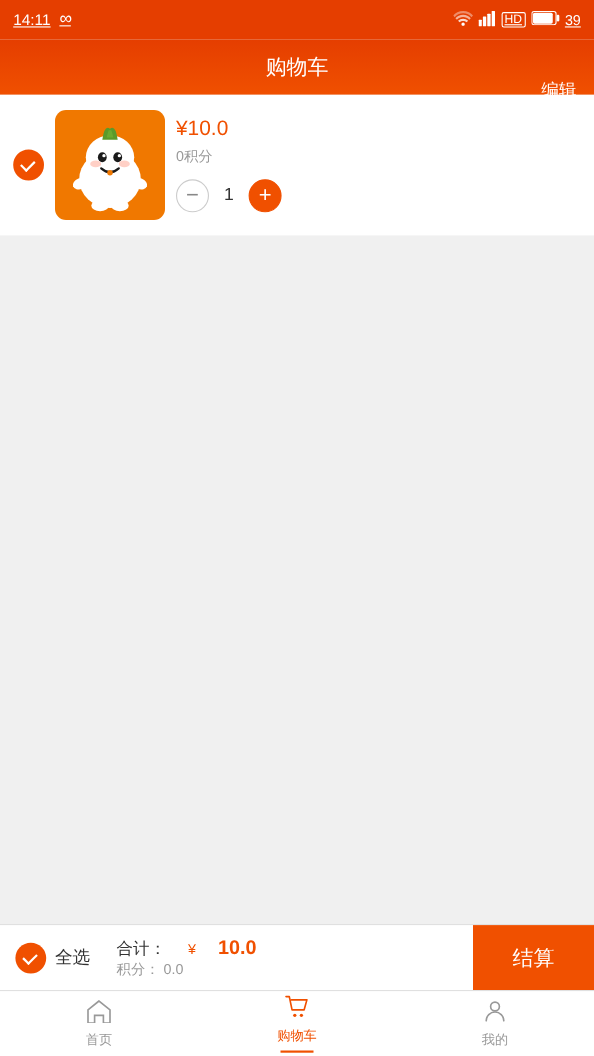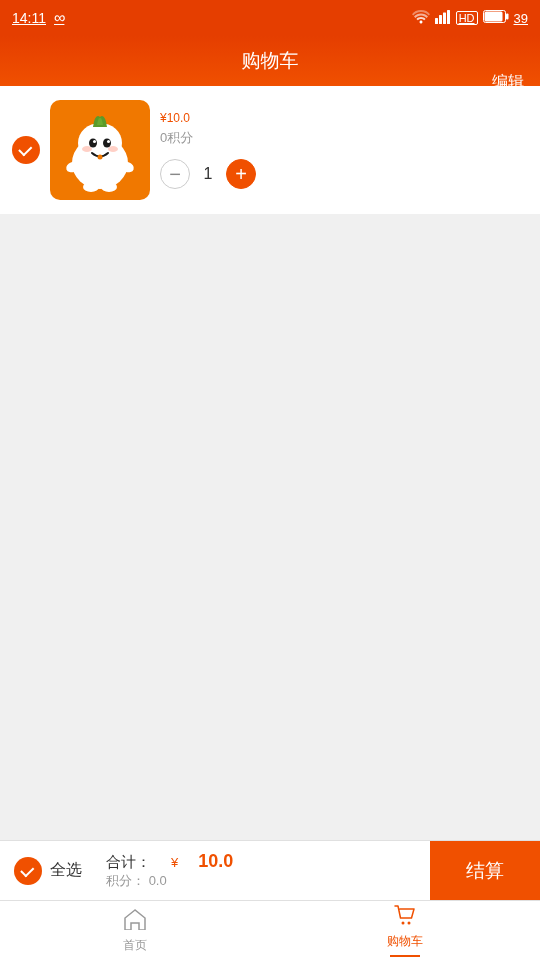--- a/index.html
+++ b/index.html
@@ -114,21 +114,21 @@
       gap: 4px;
     }
 
     .product-name {
       font-size: 16px;
       color: #333;
       font-weight: 400;
     }
 
     .product-price {
-      font-size: 12px;
+      font-size: 19px;
       color: #f05000;
       font-weight: 500;
     }
 
     .product-points {
       font-size: 13px;
       color: #999;
     }
 
     .quantity-control {
@@ -444,13 +444,22 @@
       <svg width="24" height="22" viewBox="0 0 24 22" fill="none">
         <path d="M2 2h3l2.5 12h11l2.5-9H7" stroke="#f05000" stroke-width="1.5" fill="none" stroke-linecap="round" stroke-linejoin="round"></path>
         <circle cx="10" cy="19" r="1.5" fill="#f05000"></circle>
         <circle cx="16" cy="19" r="1.5" fill="#f05000"></circle>
       </svg>
     </span>
     <span class="tab-label">购物车</span>
     <div class="tab-active-line"></div>
   </div>
 
+  <div class="tab-item">
+    <span class="tab-icon">
+      <svg width="24" height="22" viewBox="0 0 24 22" fill="none">
+        <circle cx="12" cy="7" r="4" stroke="#999" stroke-width="1.5" fill="none"></circle>
+        <path d="M4 20c0-4.4 3.6-8 8-8s8 3.6 8 8" stroke="#999" stroke-width="1.5" fill="none" stroke-linecap="round"></path>
+      </svg>
+    </span>
+    <span class="tab-label">我的</span>
+  </div>
 </div>
 
 </body></html>

